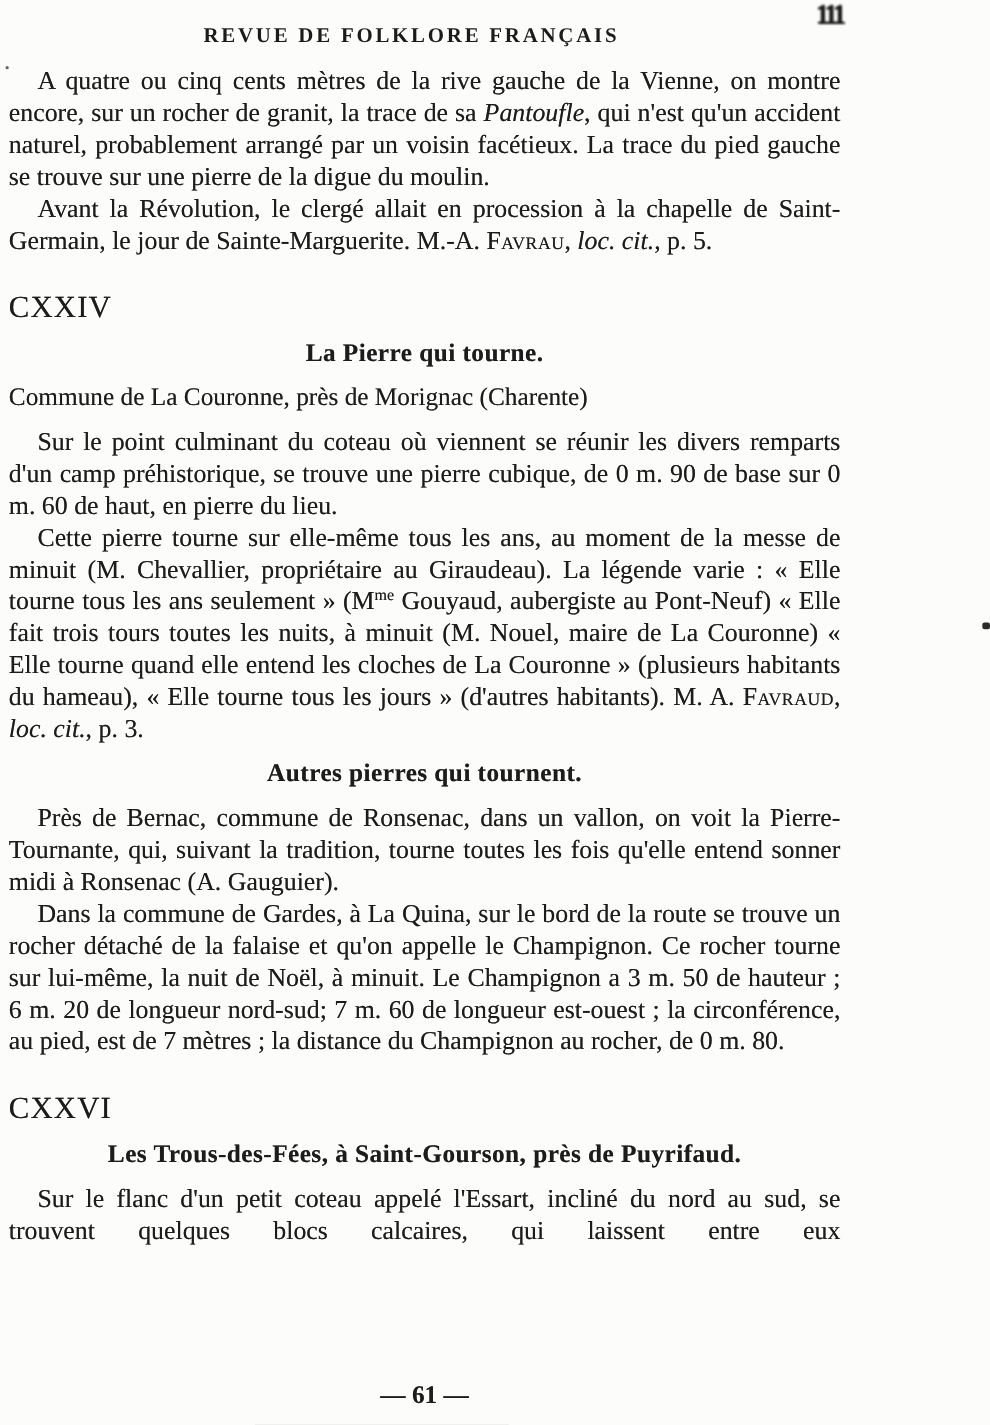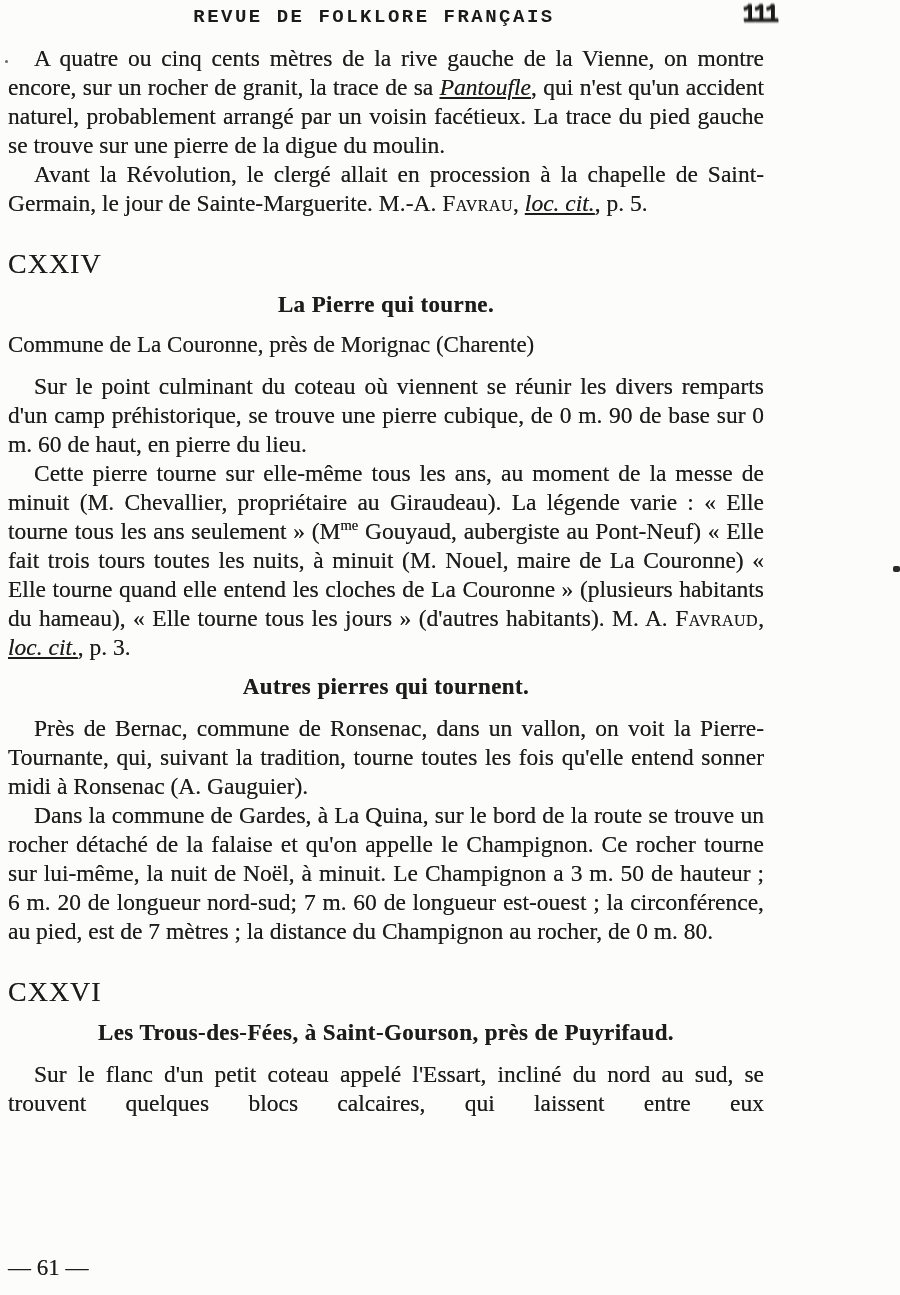--- a/index.html
+++ b/index.html
@@ -12,22 +12,21 @@
     width:900px;height:1295px;
     background:var(--paper);
     overflow:hidden;
     font-family:"Liberation Serif","DejaVu Serif",serif;
     color:var(--ink);
     margin:0 auto;
   }
   .header{
     position:relative;
     height:26px;
-    padding-top:6px;
-    font-family:Liberation Mono, monospace;
+    padding-top:22px;
   }
   .header-title{
     width:772px;
     text-align:center;
     font-size:19px;
     font-weight:bold;
     letter-spacing:2.5px;
     color:#1b1b1b;
     transform:translateX(-12px);
   }
@@ -46,21 +45,21 @@
   }
   .para{
     margin:0;
     font-size:23.5px;
     line-height:29px;
     text-align:justify;
     text-indent:26px;
     text-shadow:0 0 0.4px rgba(20,20,20,0.65);
   }
   .para.jl{text-align-last:justify;}
-  .i{font-style:italic;text-decoration:underline;}
+  .i{font-style:italic;}
   .sc{font-variant:small-caps;letter-spacing:0.5px;}
   .sup{vertical-align:super;font-size:0.62em;line-height:0;}
   .roman{
     font-size:28px;
     letter-spacing:1px;
     margin:30px 0 6px;
     text-shadow:0 0 0.4px rgba(20,20,20,0.65);
   }
   .subtitle{
     text-align:center;
@@ -71,22 +70,24 @@
     text-shadow:0 0 0.4px rgba(20,20,20,0.6);
   }
   .subline{
     font-size:23px;
     margin:0 0 14px;
     text-shadow:0 0 0.4px rgba(20,20,20,0.6);
   }
   .footer{
     position:absolute;
     bottom:14px;left:8px;width:756px;
+    text-align:center;
     font-size:23px;
     text-shadow:0 0 0.4px rgba(20,20,20,0.6);
+    font-weight:bold;
   }
   .speck{
     position:absolute;
     background:#2a2a2a;
     border-radius:2px;
   }
   .speck-right{top:566px;right:0;width:7px;height:6px;}
   .speck-left{top:60px;left:5px;width:3px;height:3px;opacity:.7;}
 </style>
 </head>

